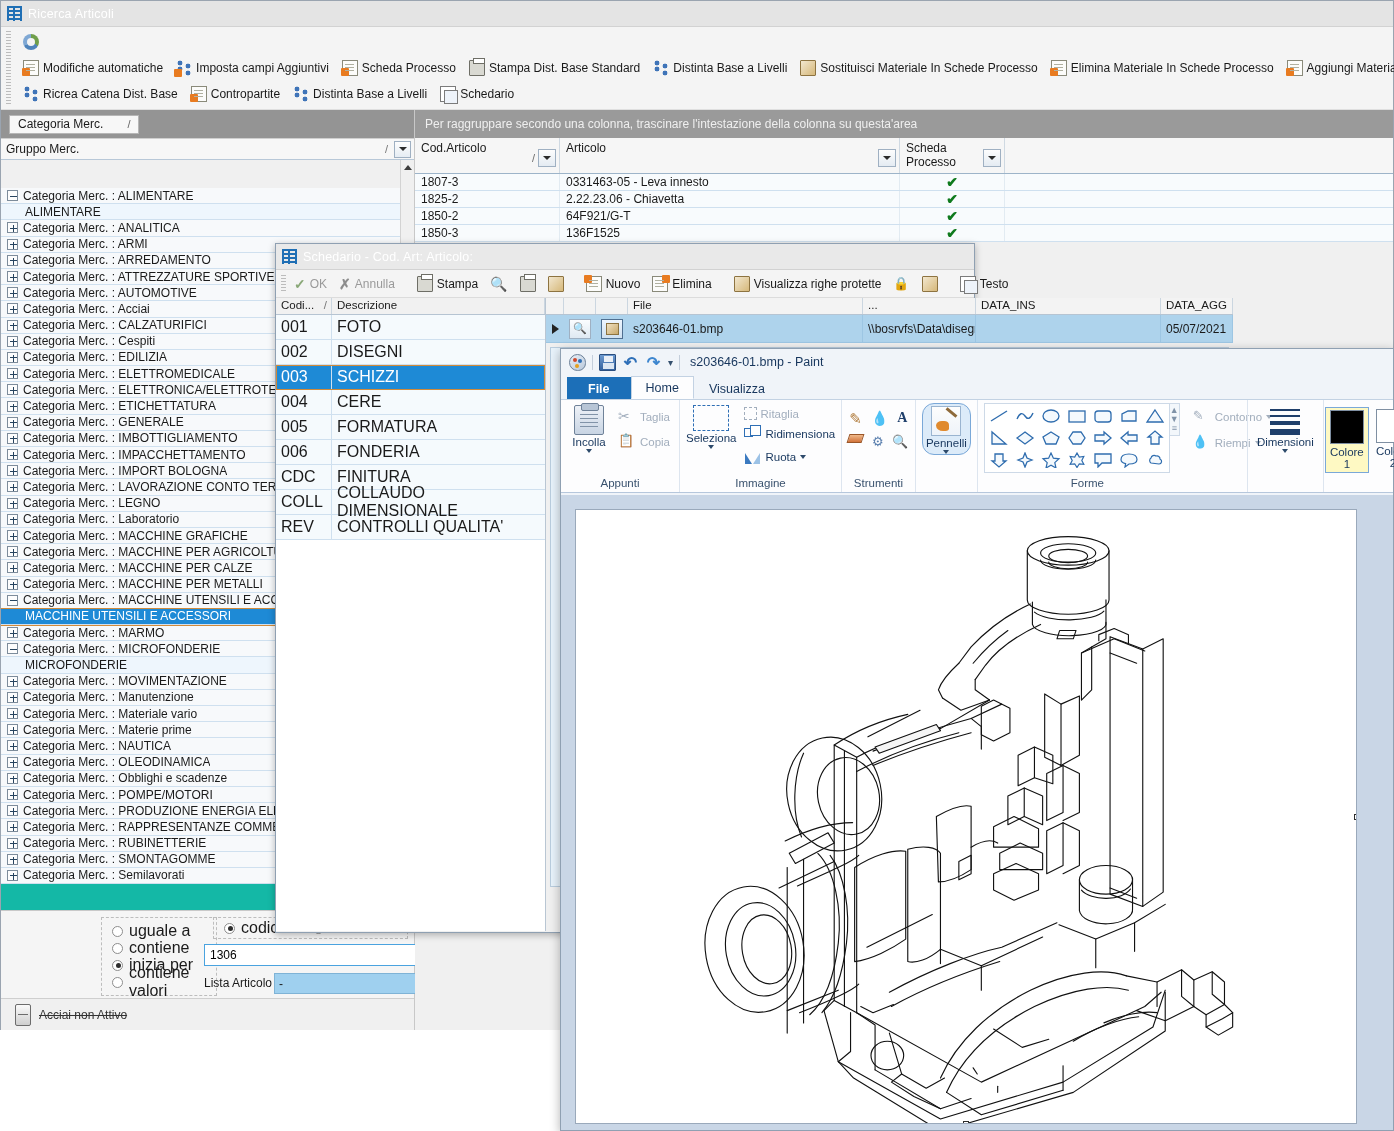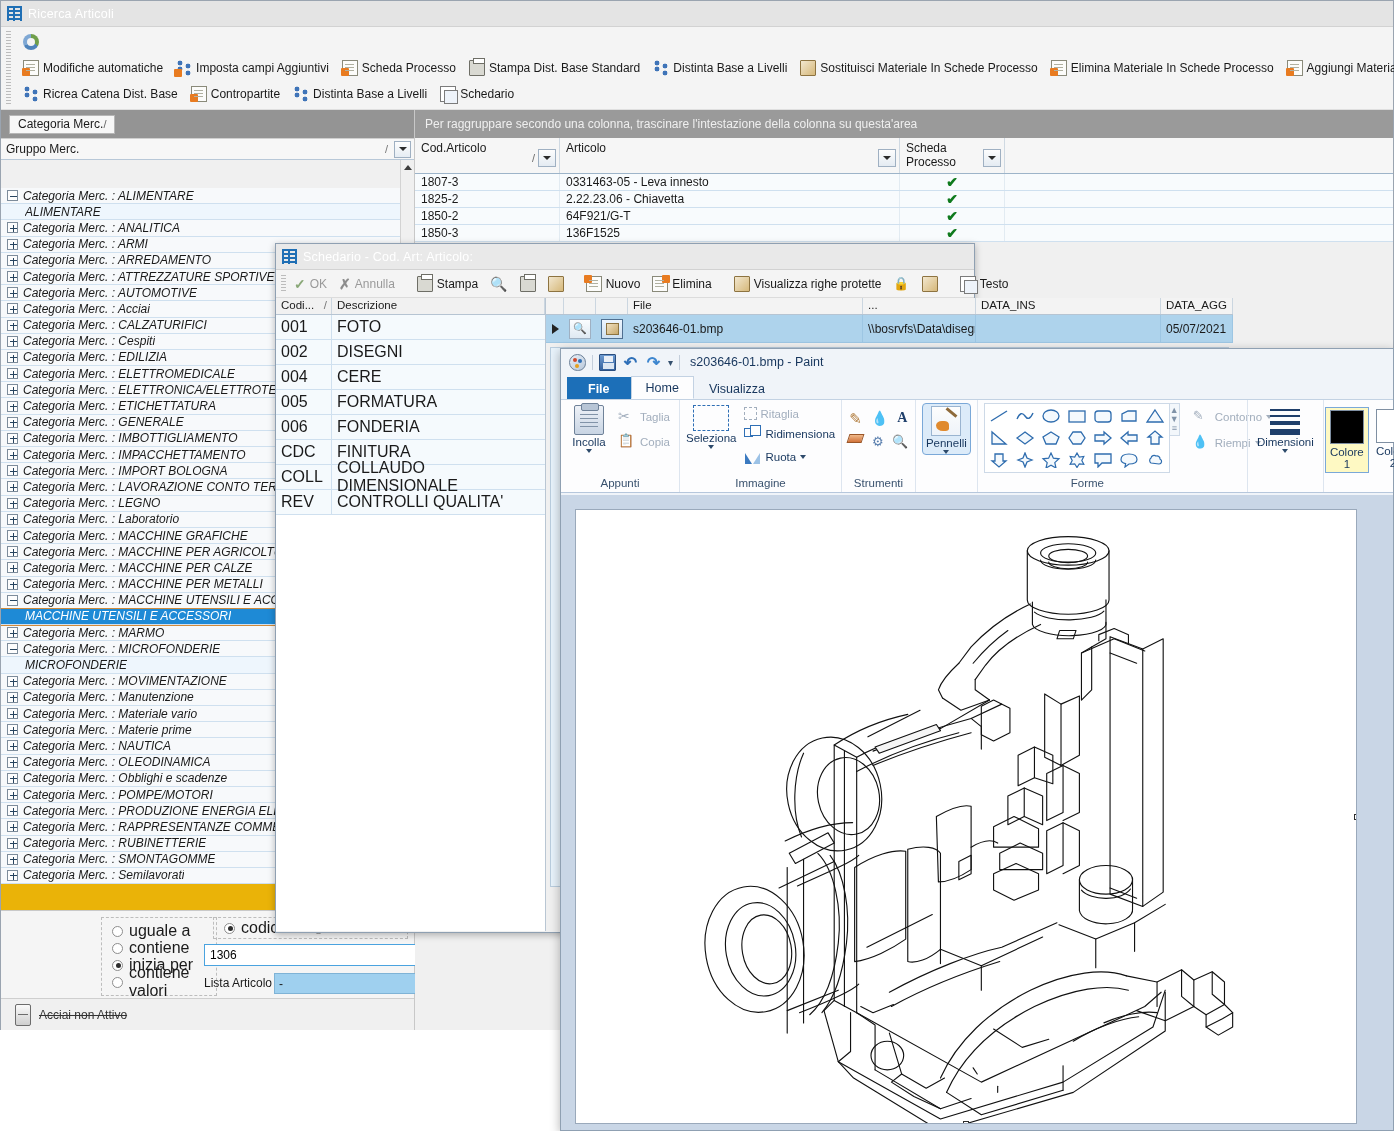--- a/index.html
+++ b/index.html
@@ -66,34 +66,34 @@
   .ic-recycle:after { content:""; position:absolute; left:4px; top:4px; width:8px; height:8px; background:#f4f4f4; border-radius:50%; }
   .ic-brush { background:linear-gradient(135deg,#f2e7cf,#d6b87a); border:1px solid #8d7340; border-radius:1px; }
   .ic-copy { background:#fff; border:1px solid #7b7b7b; }
   .ic-copy:before { content:""; position:absolute; left:3px; top:3px; right:-3px; bottom:-3px; background:#eef3fa; border:1px solid #7b7b7b; }
 
   .splitrow { display:flex; height:100%; }
 
   
   #left-pane { width:414px; flex:0 0 414px; background:#f0f0f0; position:relative; border-right:1px solid #c8c8c8; }
   .lookup-hdr { height:28px; background:#949494; display:flex; align-items:center; padding:0 8px; }
-  .lookup-chip { background:#f7f7f7; border:1px solid #b6b6b6; height:19px; display:flex; align-items:center; padding:0 8px; font-size:12px; }
+  .lookup-chip { background:#f7f7f7; border:1px solid #b6b6b6; height:19px; display:flex; align-items:center; padding:0 8px; font-size:12px; gap:24px; }
   .lookup-chip .sort { color:#666; font-size:11px; }
 
   .grid-head {
     display:flex; align-items:center; height:22px; background:#f7f7f7;
     border-top:1px solid #cfcfcf; border-bottom:1px solid #b8c8d8; padding-left:5px;
   }
   .grid-head .gh-label { flex:1; font-size:12px; }
   .gh-sort { color:#777; font-size:11px; margin-right:6px; }
   .ddbtn { width:17px; height:17px; border:1px solid #9fb0c2; background:linear-gradient(#fdfdfd,#e6edf4);
            display:flex; align-items:center; justify-content:center; margin-right:3px; }
   .caret-d { width:0;height:0;border-left:4px solid transparent;border-right:4px solid transparent;border-top:4px solid #2b2b2b; }
 
-  #tree-scroll { position:absolute; left:0; right:14px; top:78px; bottom:120px; overflow:hidden; background:#eab308;font-style:italic; }
+  #tree-scroll { position:absolute; left:0; right:14px; top:78px; bottom:120px; overflow:hidden; background:#14b8a6; }
   .tnode { height:16.2px; display:flex; align-items:center; border-bottom:1px solid #cfe0ef; background:#f7f9fb; padding-left:6px; }
   .pm {
     width:11px; height:11px; flex:0 0 11px; border:1px solid #7d8c9b; background:#fdfdfd;
     margin-right:5px; position:relative;
   }
   .pm:before { content:""; position:absolute; left:2px; top:4.5px; width:7px; height:1px; background:#27445f; }
   .pm.plus:after { content:""; position:absolute; left:4.5px; top:2px; width:1px; height:7px; background:#27445f; }
   .tlabel { font-size:12px; white-space:nowrap; overflow:hidden; }
   .tchild { height:16.2px; display:flex; align-items:center; padding-left:24px; border-bottom:1px solid #cfe0ef; background:#eef6fd; }
   .tchild.sel { background:#1e8ad6; color:#fff; outline:1px solid #d08a3a; }
@@ -694,20 +694,24 @@
       </div>
       <div id="schedario-rows">
           <div class="sl-row">
             <div class="sl-c1">001</div>
             <div class="sl-c2">FOTO</div>
           </div>
           <div class="sl-row">
             <div class="sl-c1">002</div>
             <div class="sl-c2">DISEGNI</div>
           </div>
+          <div class="sl-row sel">
+            <div class="sl-c1">003</div>
+            <div class="sl-c2">SCHIZZI</div>
+          </div>
           <div class="sl-row">
             <div class="sl-c1">004</div>
             <div class="sl-c2">CERE</div>
           </div>
           <div class="sl-row">
             <div class="sl-c1">005</div>
             <div class="sl-c2">FORMATURA</div>
           </div>
           <div class="sl-row">
             <div class="sl-c1">006</div>
@@ -854,21 +858,21 @@
           <span style="width:15px;height:9px;background:linear-gradient(#f0b98a,#d2733a);border:1px solid #9a5628;display:inline-block;transform:skewX(-18deg);"></span>
           <span style="font-size:13px;color:#5a7fae;">⚙</span>
           <span style="font-size:13px;color:#7b5f3a;">🔍</span>
         </div>
       </div>
       <div class="rg-label">Strumenti</div>
     </div>
 
     <div class="rgroup" style="width:62px;">
       <div class="rg-body" style="justify-content:center;">
-        <div class="bigbtn" style="width:52px;border:1px solid #7aa8d8;background:#dcebf9;border-radius:4px;">
+        <div class="bigbtn" style="width:52px;border:1px solid #7aa8d8;background:#dcebf9;border-radius:12px;">
           <span class="glyph" style="background:linear-gradient(#fdfdfd,#eef3f9);border:1px solid #9ab4d0;position:relative;">
             <i style="position:absolute;left:4px;top:14px;width:13px;height:10px;background:#e08a2e;border-radius:50% 40% 30% 60%;"></i>
             <i style="position:absolute;left:13px;top:4px;width:13px;height:3px;background:#8e6a3a;transform:rotate(40deg);"></i>
           </span>
           <span>Pennelli</span>
           <i class="tri-d"></i>
         </div>
       </div>
       <div class="rg-label">&nbsp;</div>
     </div>

